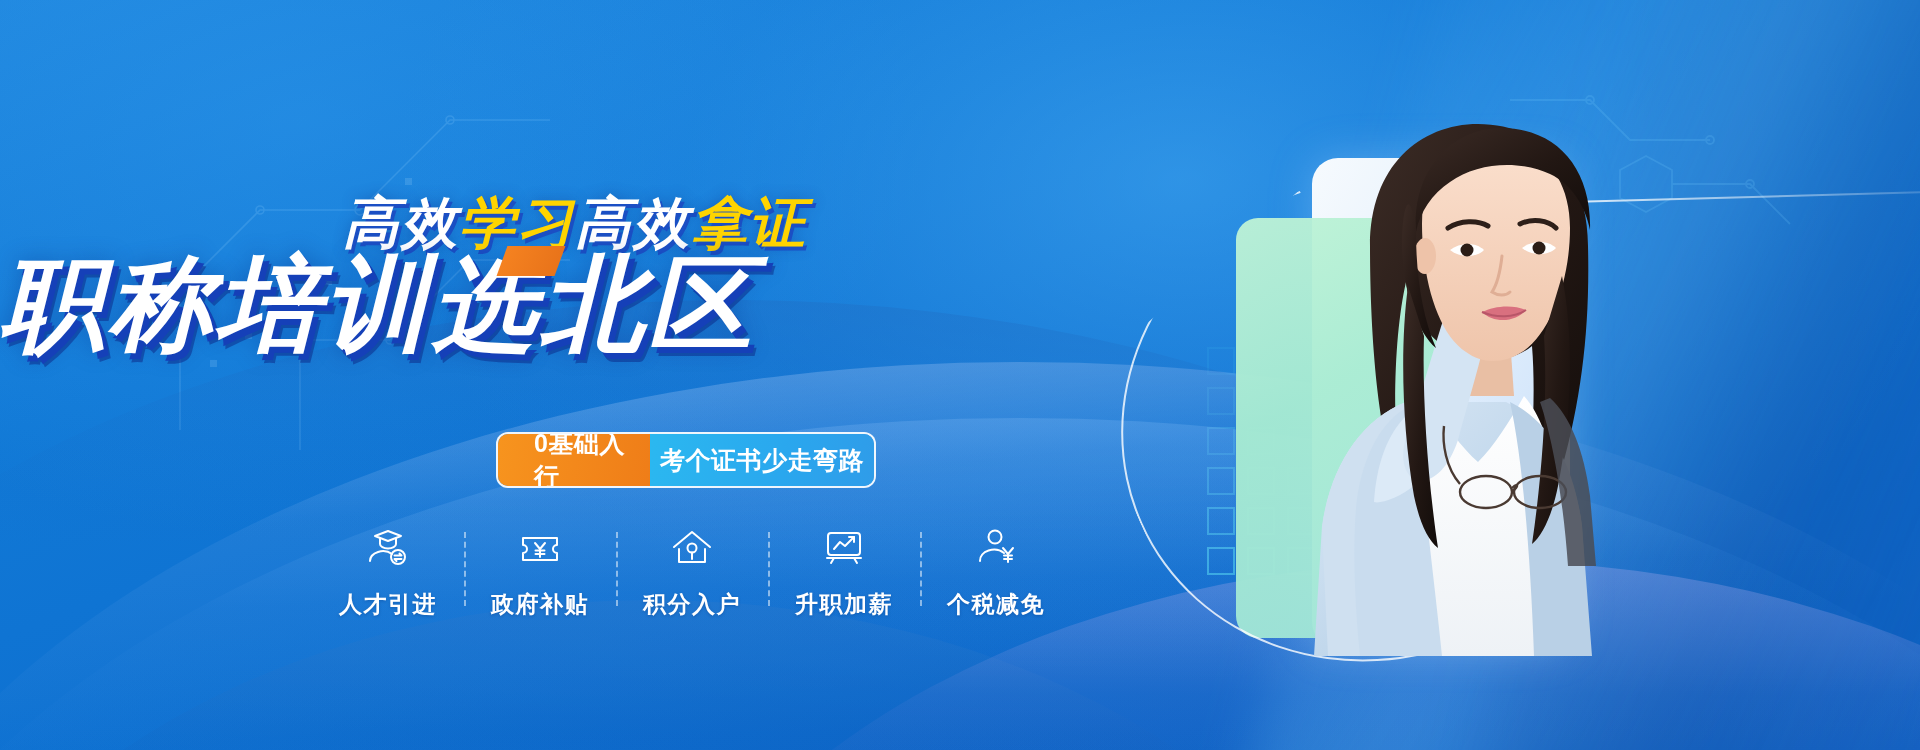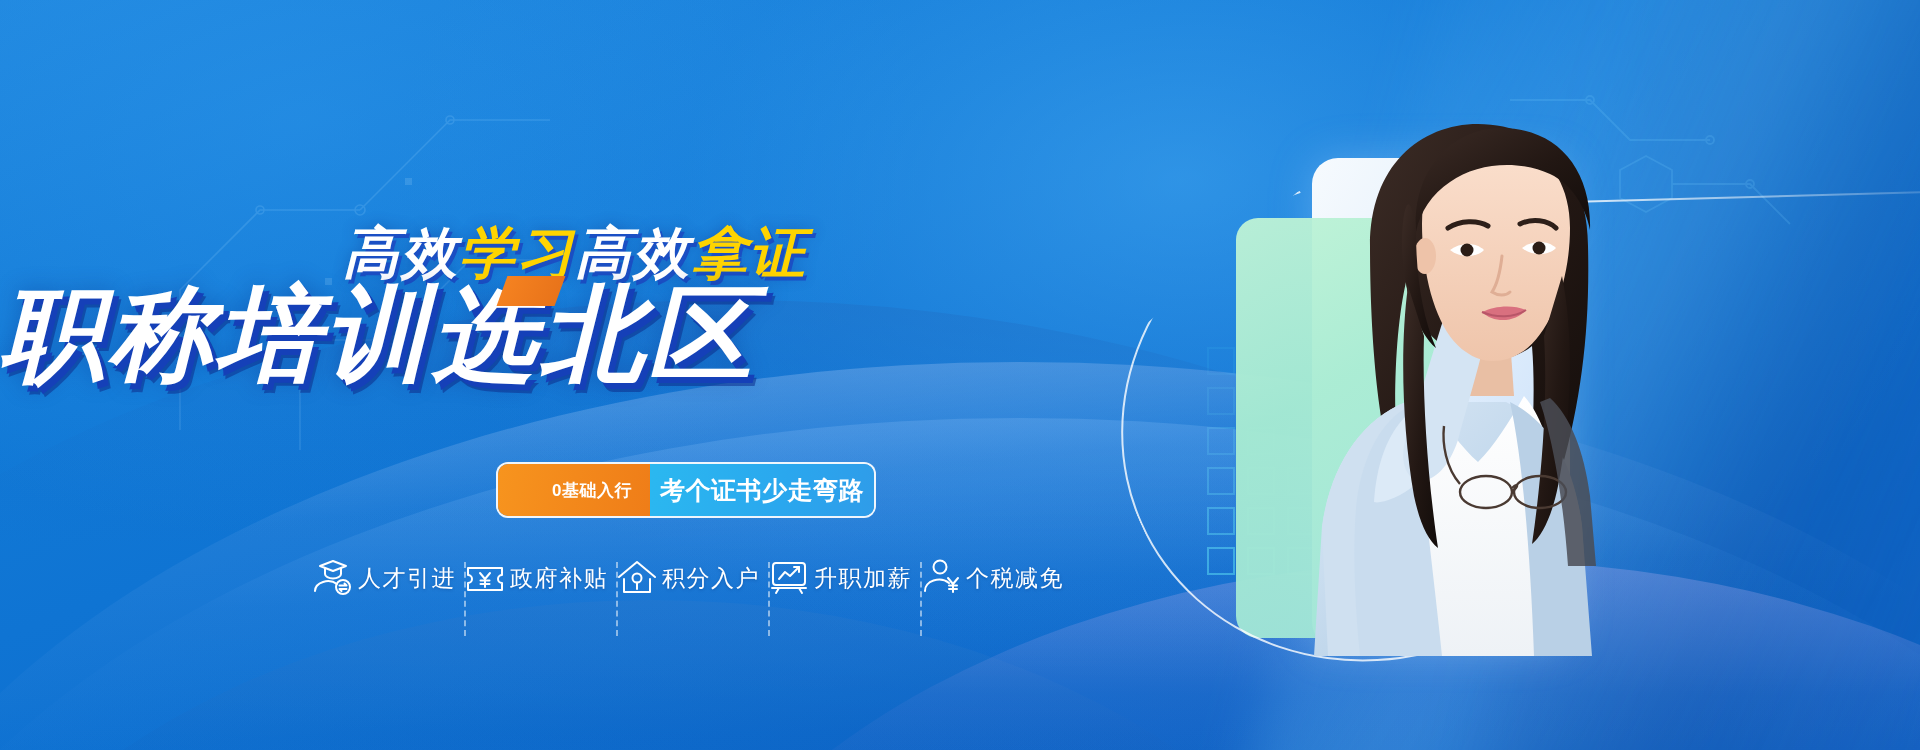--- a/index.html
+++ b/index.html
@@ -64,21 +64,21 @@
     position:absolute;left:1236px;top:218px;width:230px;height:420px;
     border-radius:22px;
     background:linear-gradient(150deg,#bff3d6 0%,#a8ecd2 40%,#9fe4d8 100%);
     opacity:.95;
   }
 
   
   .person{position:absolute;left:1210px;top:96px;width:470px;height:560px;}
 
   
-  .content{position:absolute;left:0;top:0;width:1150px;height:542px;margin-top:30px;}
+  .content{position:absolute;left:0;top:0;width:1150px;height:542px;}
 
   .kicker{
     position:absolute;left:0;top:186px;width:1150px;text-align:center;
     font-size:56px;font-weight:bold;font-style:italic;letter-spacing:2px;
     color:#ffffff;white-space:nowrap;
     text-shadow:3px 4px 0 #1b4fc4, 0 0 14px rgba(10,50,140,.45);
   }
   .kicker .hl{color:#FFD400;}
 
   .headline-wrap{position:absolute;left:0;top:248px;width:1150px;text-align:left;}
@@ -96,36 +96,37 @@
 
   
   .pill{
     position:absolute;left:496px;top:432px;width:380px;height:56px;
     border:2px solid rgba(255,255,255,.92);border-radius:12px;
     display:flex;overflow:hidden;background:rgba(255,255,255,.06);
   }
   .pill-left{
     flex:0 0 152px;display:flex;align-items:center;justify-content:center;
     background:linear-gradient(100deg,#f7941e 0%,#ef7d18 100%);
-    color:#fff;font-size:17px;font-weight:bold;letter-spacing:.5px;padding-left:36px;
+    color:#fff;font-size:25px;font-weight:bold;letter-spacing:.5px;padding-left:36px;
   }
   .pill-right{
     flex:1;display:flex;align-items:center;justify-content:center;
     background:linear-gradient(100deg,#2bb8f0 0%,#2aa7ee 60%,#2f9ce9 100%);
     color:#fff;font-size:25px;font-weight:bold;letter-spacing:.5px;
   }
 
   
   .features{
     position:absolute;left:312px;top:528px;width:760px;height:110px;
     display:flex;align-items:flex-start;
   }
   .feat{
-    flex:1;display:flex;flex-direction:row;align-items:center;gap:4px;
+    flex:1;display:flex;flex-direction:column;align-items:center;gap:21px;
     position:relative;
+    font-weight:bold;
   }
   .feat + .feat::before{
     content:"";position:absolute;left:0;top:4px;height:74px;width:0;
     border-left:2px dashed rgba(255,255,255,.50);
   }
   .feat .ico{height:40px;display:flex;align-items:center;justify-content:center;}
   .feat .lbl{
     color:#ffffff;font-size:23px;letter-spacing:1.5px;white-space:nowrap;
     text-shadow:0 1px 3px rgba(6,50,120,.35);
   }

